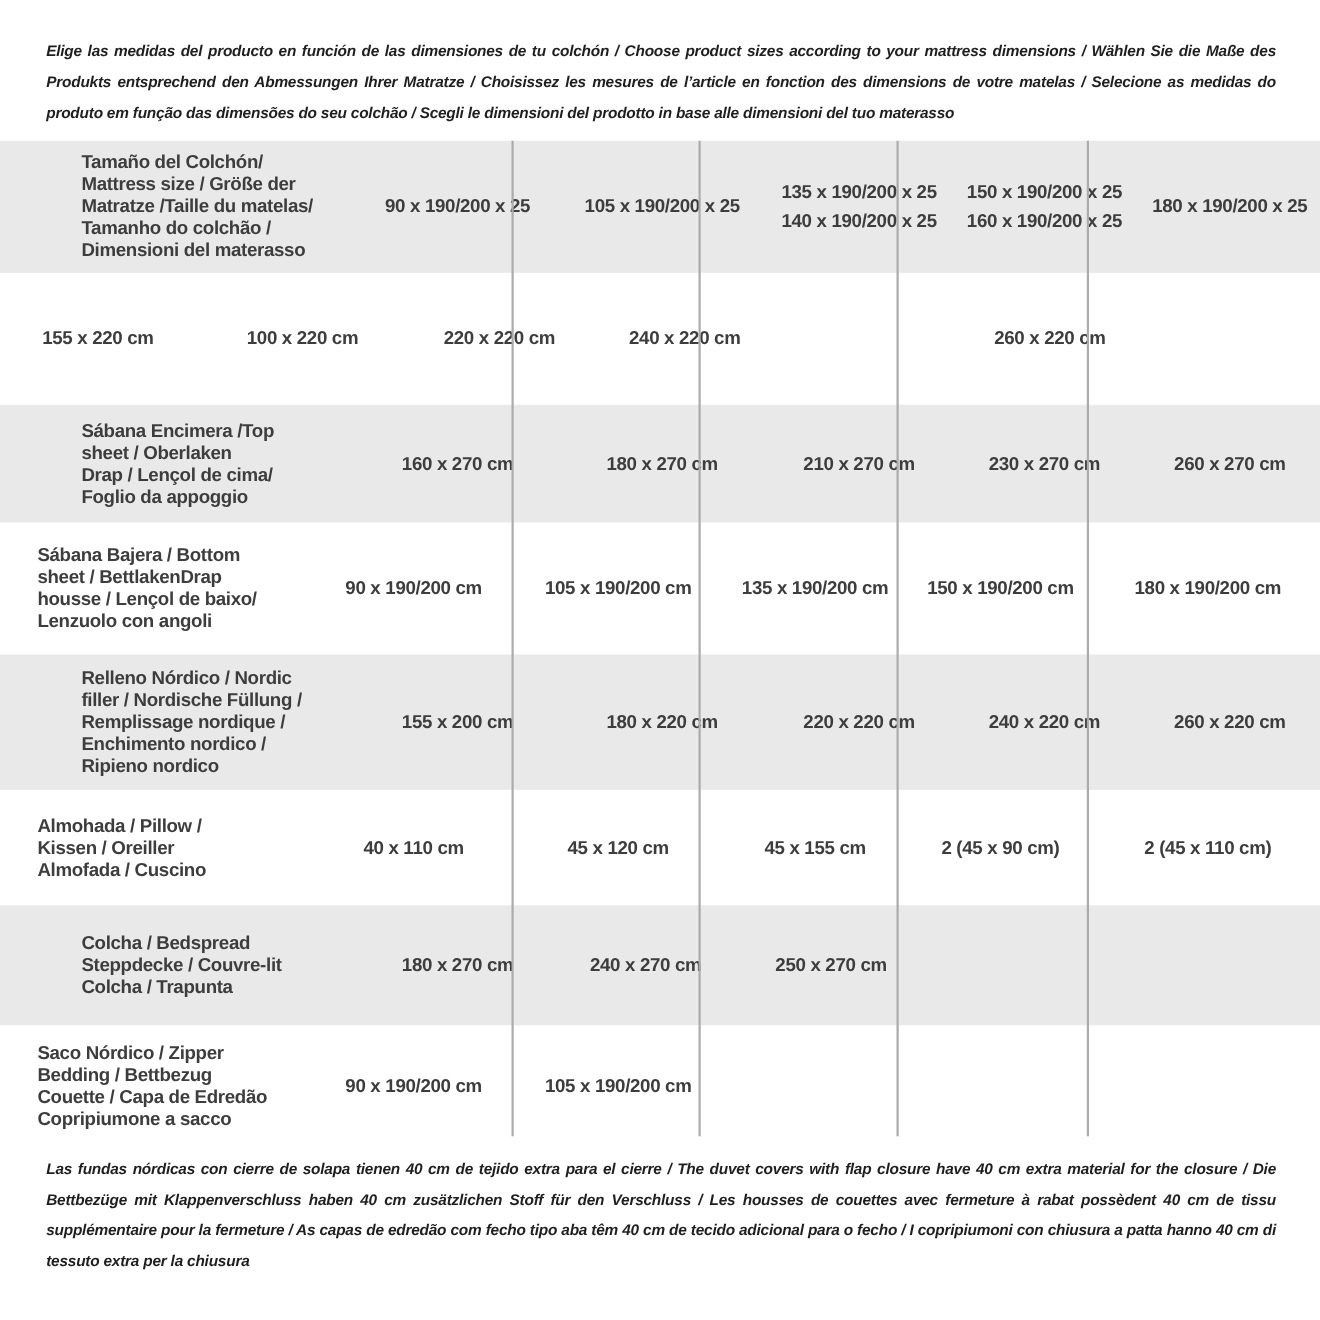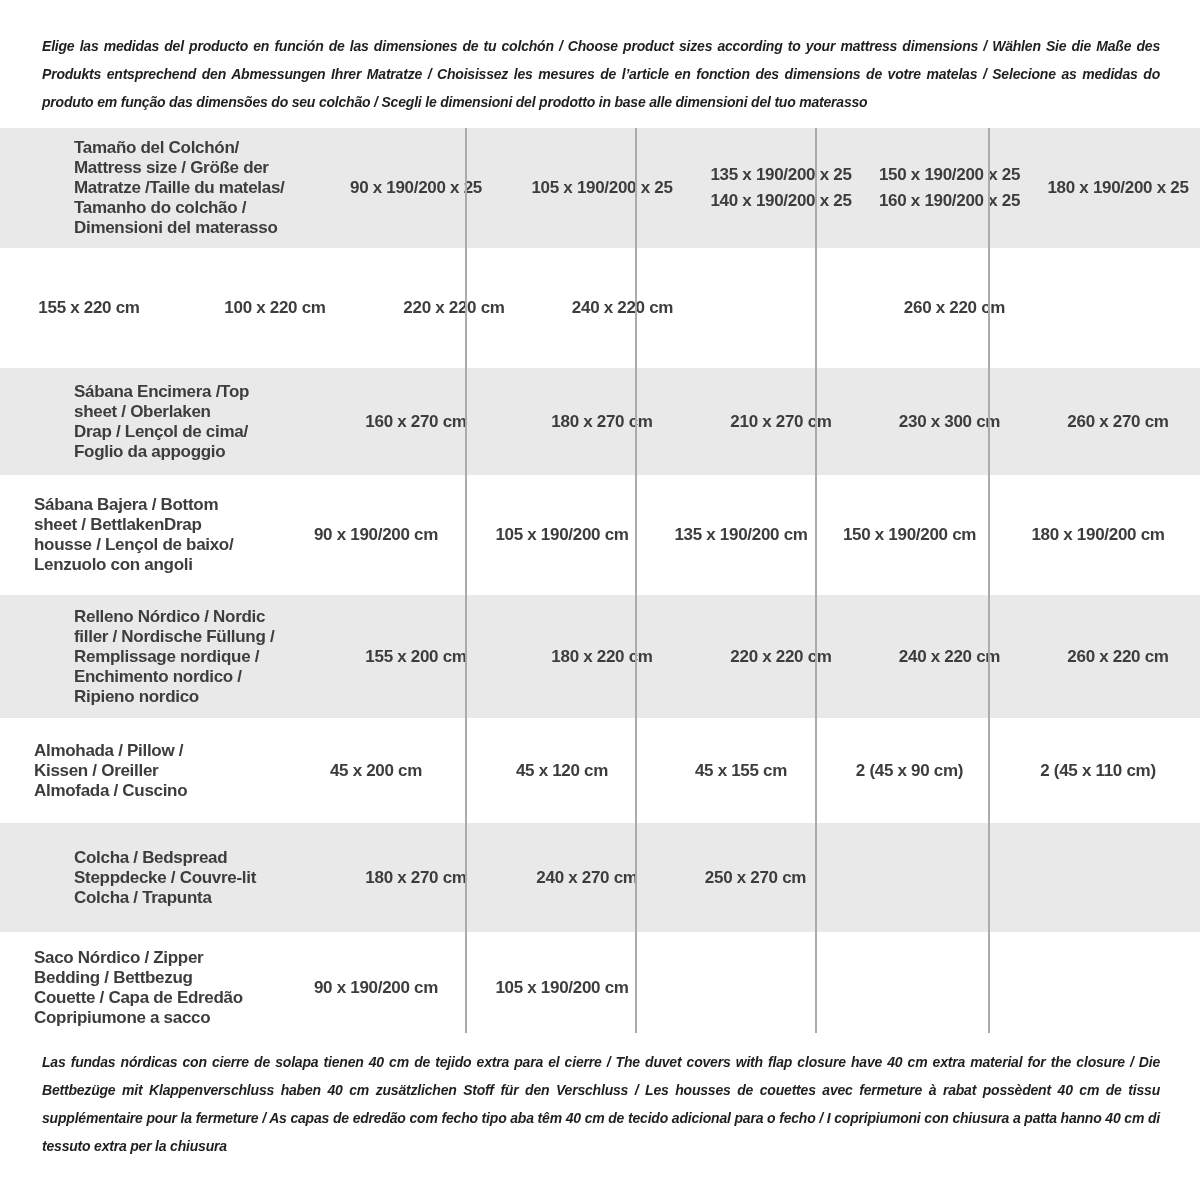--- a/index.html
+++ b/index.html
@@ -110,21 +110,21 @@
   </div>
 
   <div class="row shade r2">
     <div class="cell-label">Sábana Encimera /Top
 sheet / Oberlaken
 Drap / Lençol de cima/
 Foglio da appoggio</div>
     <div class="cell c1">160 x 270 cm</div>
     <div class="cell c2">180 x 270 cm</div>
     <div class="cell c3">210 x 270 cm</div>
-    <div class="cell c4">230 x 300 cm</div>
+    <div class="cell c4">230 x 270 cm</div>
     <div class="cell c5">260 x 270 cm</div>
   </div>
 
   <div class="row r3">
     <div class="cell-label">Sábana Bajera / Bottom
 sheet / BettlakenDrap
 housse / Lençol de baixo/
 Lenzuolo con angoli</div>
     <div class="cell c1">90 x 190/200 cm</div>
     <div class="cell c2">105 x 190/200 cm</div>
@@ -143,21 +143,21 @@
     <div class="cell c2">180 x 220 cm</div>
     <div class="cell c3">220 x 220 cm</div>
     <div class="cell c4">240 x 220 cm</div>
     <div class="cell c5">260 x 220 cm</div>
   </div>
 
   <div class="row r5">
     <div class="cell-label">Almohada  / Pillow /
 Kissen / Oreiller
 Almofada / Cuscino</div>
-    <div class="cell c1">45 x 200 cm</div>
+    <div class="cell c1">40 x 110 cm</div>
     <div class="cell c2">45 x 120 cm</div>
     <div class="cell c3">45 x 155 cm</div>
     <div class="cell c4">2 (45 x 90 cm)</div>
     <div class="cell c5">2 (45 x 110 cm)</div>
   </div>
 
   <div class="row shade r6">
     <div class="cell-label">Colcha / Bedspread
 Steppdecke / Couvre-lit
 Colcha / Trapunta</div>

